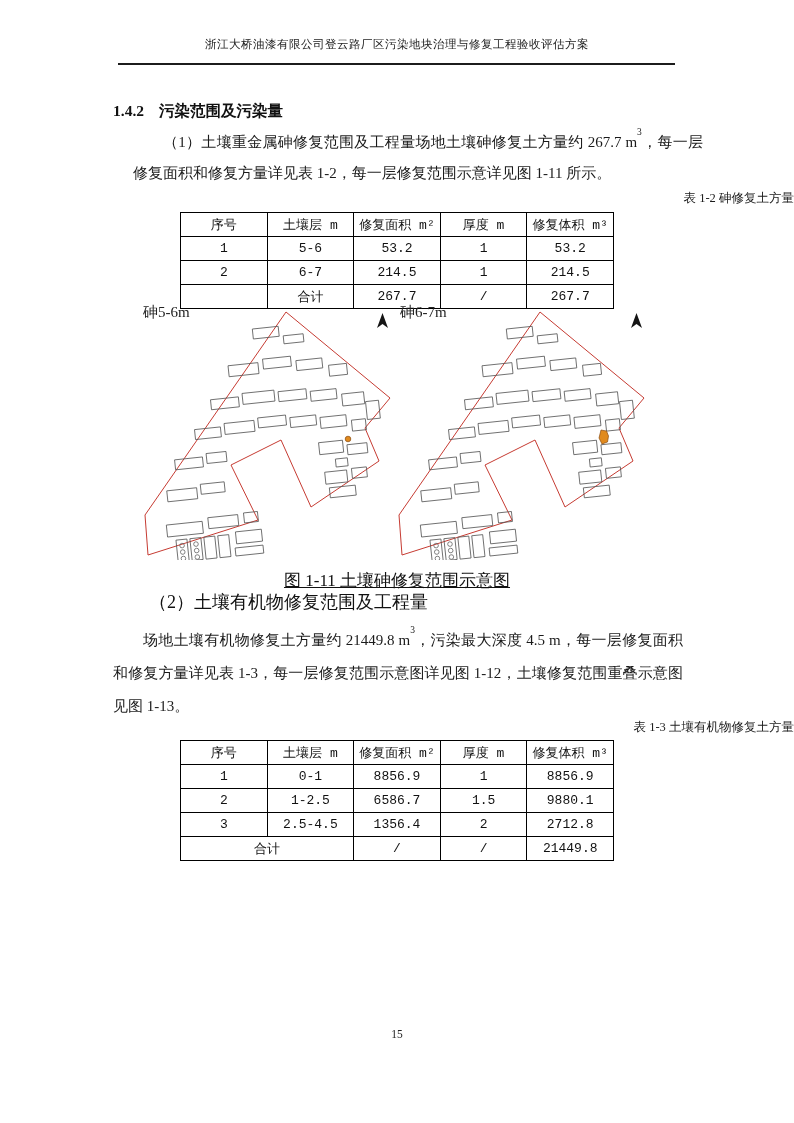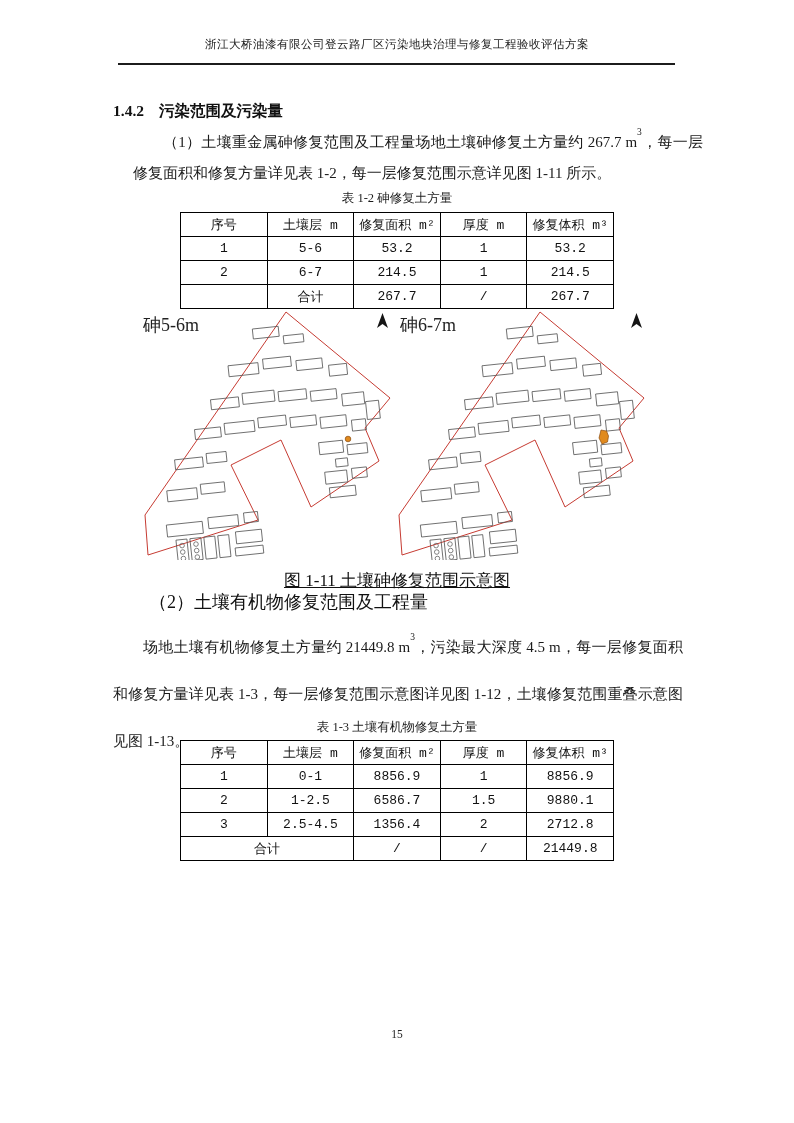--- a/index.html
+++ b/index.html
@@ -13,43 +13,43 @@
 
   .header-title{top:37px;font-size:11.5px;letter-spacing:.5px;color:#222;}
   .header-rule{top:63px;left:118px;width:557px;border-top:2px solid #1c1c1c;height:0;}
 
   .section-heading{top:101px;left:113px;font-size:15.5px;line-height:20px;}
   .section-heading .num{font-weight:600;}
   .section-heading .ttl{font-family:"Liberation Sans","DejaVu Sans",sans-serif;font-weight:bold;margin-left:15px;}
 
   .para{left:113px;width:570px;font-size:15px;text-align:justify;text-indent:2em;color:#1a1a1a;}
   .para-1{top:123px;line-height:31px;margin-left:20px;}
-  .para-2{top:620px;line-height:47px;}
+  .para-2{top:620px;line-height:33px;}
   sup.msup{font-size:9.5px;position:relative;top:-6px;}
 
-  .tbl-caption{font-size:12.5px;color:#1a1a1a;}
+  .tbl-caption{font-size:12.5px;color:#1a1a1a;text-align:right;}
   .cap-t12{top:190px;}
   .cap-t13{top:719px;}
   .fig-caption{top:569px;font-size:17px;text-decoration:underline;}
 
   table.doc-table{border-collapse:collapse;table-layout:fixed;width:434px;
     font-size:13px;color:#111;}
   table.doc-table td,table.doc-table th{
     border:1px solid #000;text-align:center;vertical-align:middle;
     padding:0;font-weight:normal;height:23px;overflow:hidden;white-space:nowrap;}
   table.doc-table{border:1.5px solid #000;font-family:Liberation Mono, monospace;}
   .t12{top:212px;left:180px;}
   .t13{top:740px;left:180px;}
 
   .subheading-2{top:590px;left:113px;font-size:18px;text-indent:2em;width:570px;}
 
   .map-svg{top:310px;width:280px;height:250px;}
   .map-1{left:118px;}
   .map-2{left:372px;}
-  .map-label{top:313px;font-size:18px;color:#222;}
+  .map-label{top:303px;font-size:15px;color:#222;}
   .lbl-1{left:143px;}
   .lbl-2{left:400px;font-family:Liberation Serif, serif;}
   .north{top:313px;width:11px;height:16px;}
   .north-1{left:377px;}
   .north-2{left:631px;}
 
   .map-boundary{fill:#ffffff;stroke:var(--boundary,#c63b32);stroke-width:1;}
   .map-building{fill:none;stroke:var(--building,#555555);stroke-width:0.8;}
   .map-tankcircle{fill:none;stroke:var(--building,#555555);stroke-width:0.7;}
   .map-marker{fill:var(--marker,#e08a1e);stroke:#8a4a10;stroke-width:0.7;}

